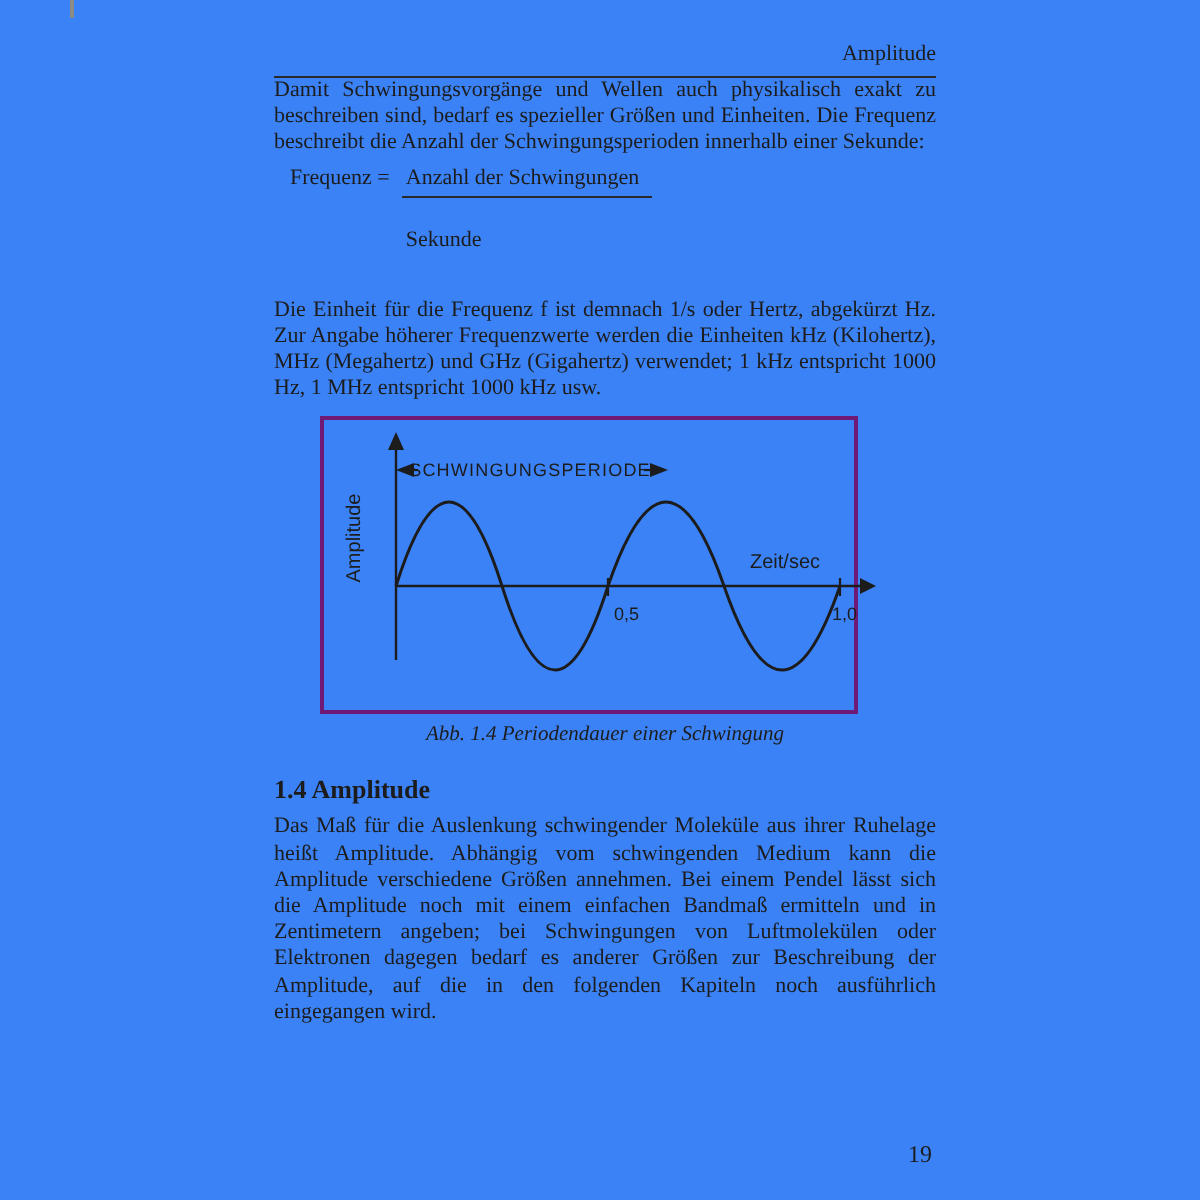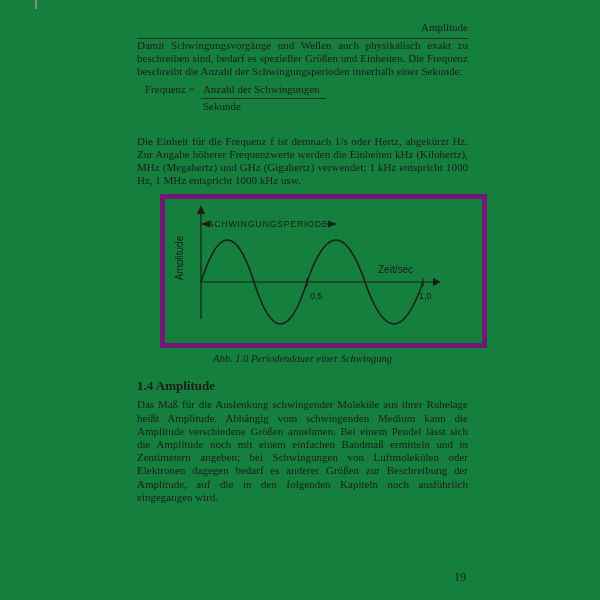--- a/index.html
+++ b/index.html
@@ -1,21 +1,21 @@
 <!DOCTYPE html>
 <html><head>
 <meta charset="utf-8">
 <style>
   * { box-sizing: border-box; }
   html, body { margin: 0; padding: 0; background: #fbfbf9; }
   .page {
     position: relative;
     width: 600px;
     height: 600px;
-    background: #15803d;
+    background: #3b82f6;
     font-family: "Liberation Serif", serif;
     color: #1c1c1c;
     padding: 21px 132px 0 137px;
     overflow: hidden;
   }
   .scan-mark {
     position: absolute;
     left: 35px; top: 0;
     width: 2px; height: 9px;
     background: #8a8a86;
@@ -43,25 +43,25 @@
   .formula {
     display: flex;
     align-items: flex-start;
     margin: 4px 0 23px 0;
     padding-left: 8px;
     font-size: 11px;
   }
   .formula .lhs { white-space: nowrap; }
   .frac { display: inline-block; margin-left: 6px; }
   .frac .num { line-height: 12px; padding: 0 6px 3px 2px; }
-  .frac .den { line-height: 12px; padding: 1px 6px 0 2px; border-top: 1px solid #2a2a2a; }
+  .frac .den { line-height: 12px; padding: 15px 6px 0 2px; border-top: 1px solid #2a2a2a; }
   .figure-box {
-    width: 327px;
+    width: 269px;
     margin: 7px 0 0 23px;
-    border: 5px solid #701a75;
+    border: 2px solid #701a75;
     padding: 4px 0;
   }
   .figure-note {
     font-family: "Liberation Sans", sans-serif;
     font-size: 9px;
     line-height: 11px;
     text-align: center;
     margin-top: 2px;
     color: #1c1c1c;
   }
@@ -128,20 +128,20 @@
       <line x1="160" y1="21" x2="164" y2="21" stroke="#1c1c1c" stroke-width="1.1"></line>
       <text class="period-label" x="103" y="24" text-anchor="middle">SCHWINGUNGSPERIODE</text>
 
       <text class="axis-label" transform="translate(18,55) rotate(-90)" text-anchor="middle">Amplitude</text>
       <text class="axis-label" x="213" y="70">Zeit/sec</text>
       <text class="tick-label" x="145" y="96">0,5</text>
       <text class="tick-label" x="254" y="96">1,0</text>
     </svg>
   </div>
 
-  <div class="figure-caption">Abb. 1.0 Periodendauer einer Schwingung</div>
+  <div class="figure-caption">Abb. 1.4 Periodendauer einer Schwingung</div>
 
   <div class="section-heading second">1.4 Amplitude</div>
 
   <p class="body-text">Das Maß für die Auslenkung schwingender Moleküle aus ihrer Ruhelage heißt Amplitude. Abhängig vom schwingenden Medium kann die Amplitude verschiedene Größen annehmen. Bei einem Pendel lässt sich die Amplitude noch mit einem einfachen Bandmaß ermitteln und in Zentimetern angeben; bei Schwingungen von Luftmolekülen oder Elektronen dagegen bedarf es anderer Größen zur Beschreibung der Amplitude, auf die in den folgenden Kapiteln noch ausführlich eingegangen wird.</p>
 
   <div class="page-number">19</div>
 </div>
 
 </body></html>

